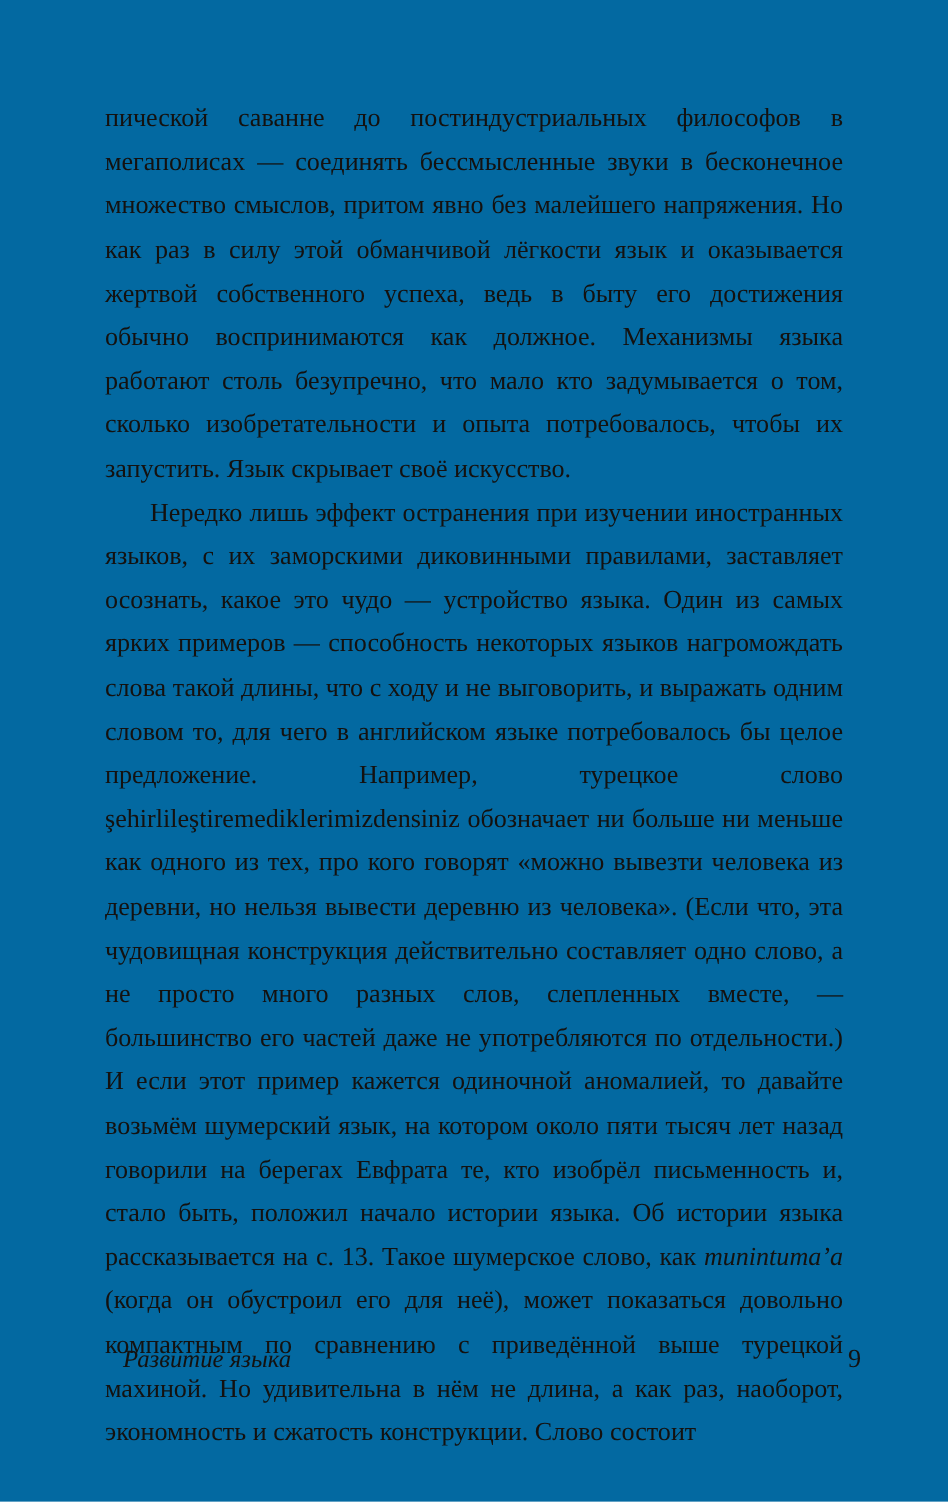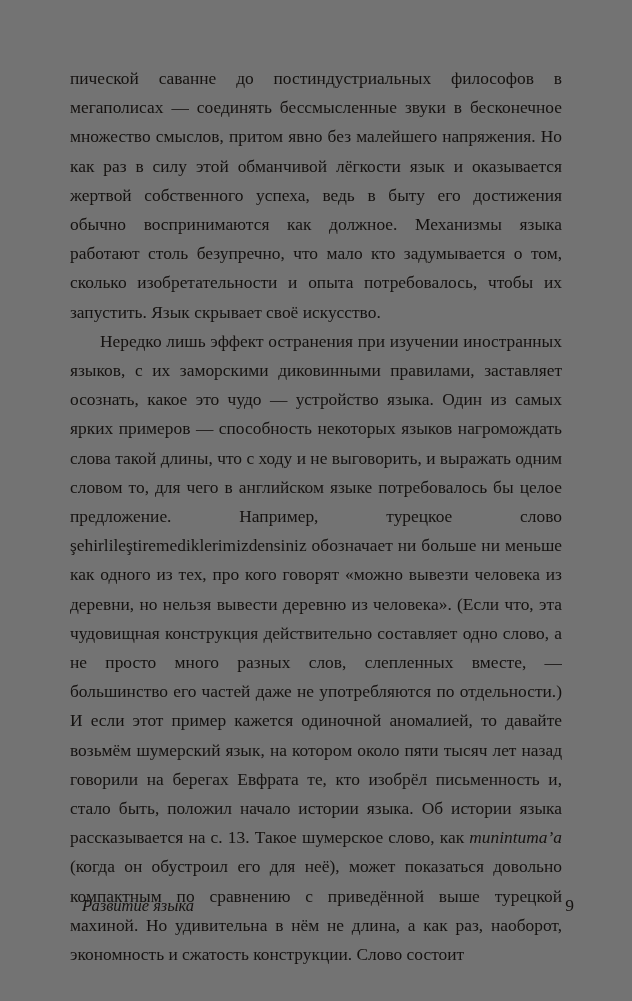--- a/index.html
+++ b/index.html
@@ -14,21 +14,21 @@
     font-family: "Liberation Serif", serif;
     color: #12100f;
     overflow: hidden;
   }
   .page {
     position: absolute;
     left: 0;
     top: 0;
     width: 632px;
     height: 1001px;
-    background: #737373;
+    background: #0369a1;
   }
   .text-block {
     position: absolute;
     left: 70px;
     top: 64px;
     width: 492px;
   }
   .para {
     margin: 0;
     font-size: 17.4px;

